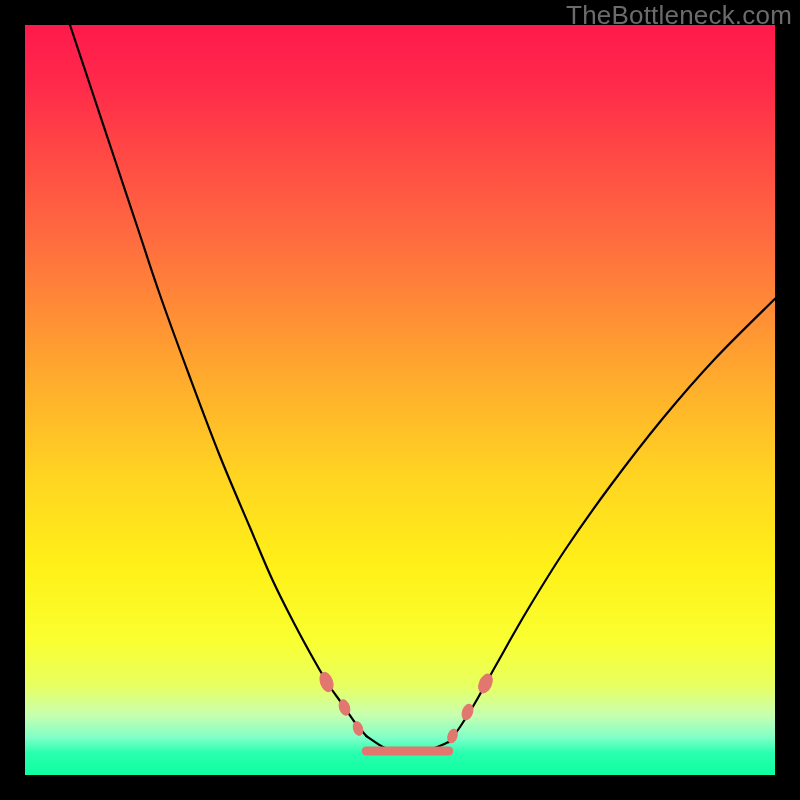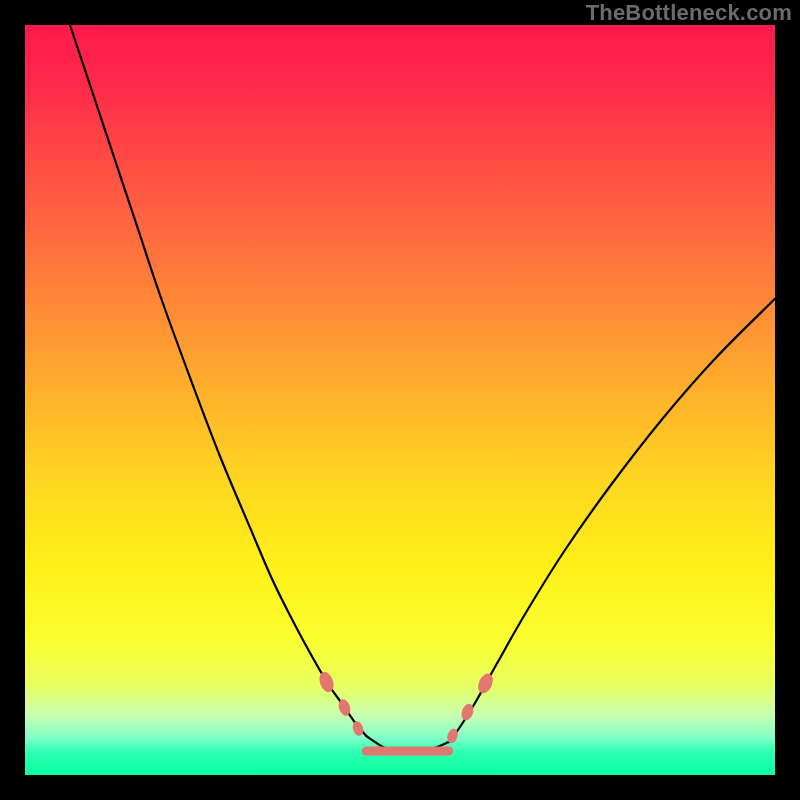--- a/index.html
+++ b/index.html
@@ -31,22 +31,22 @@
       #80ffc8 95%,
       #2bffb0 97%,
       #0dffa0 100%
     );
   }
   .watermark {
     position: absolute;
     top: 0px;
     right: 8px;
     font-family: Arial, Helvetica, sans-serif;
-    font-size: 22px;
-    font-weight: 700;
+    font-size: 26px;
+    font-weight: 400;
     color: #6b6b6b;
     letter-spacing: 0.2px;
     user-select: none;
   }
   svg.plot {
     position: absolute;
     left: 0;
     top: 0;
     width: 750px;
     height: 750px;

